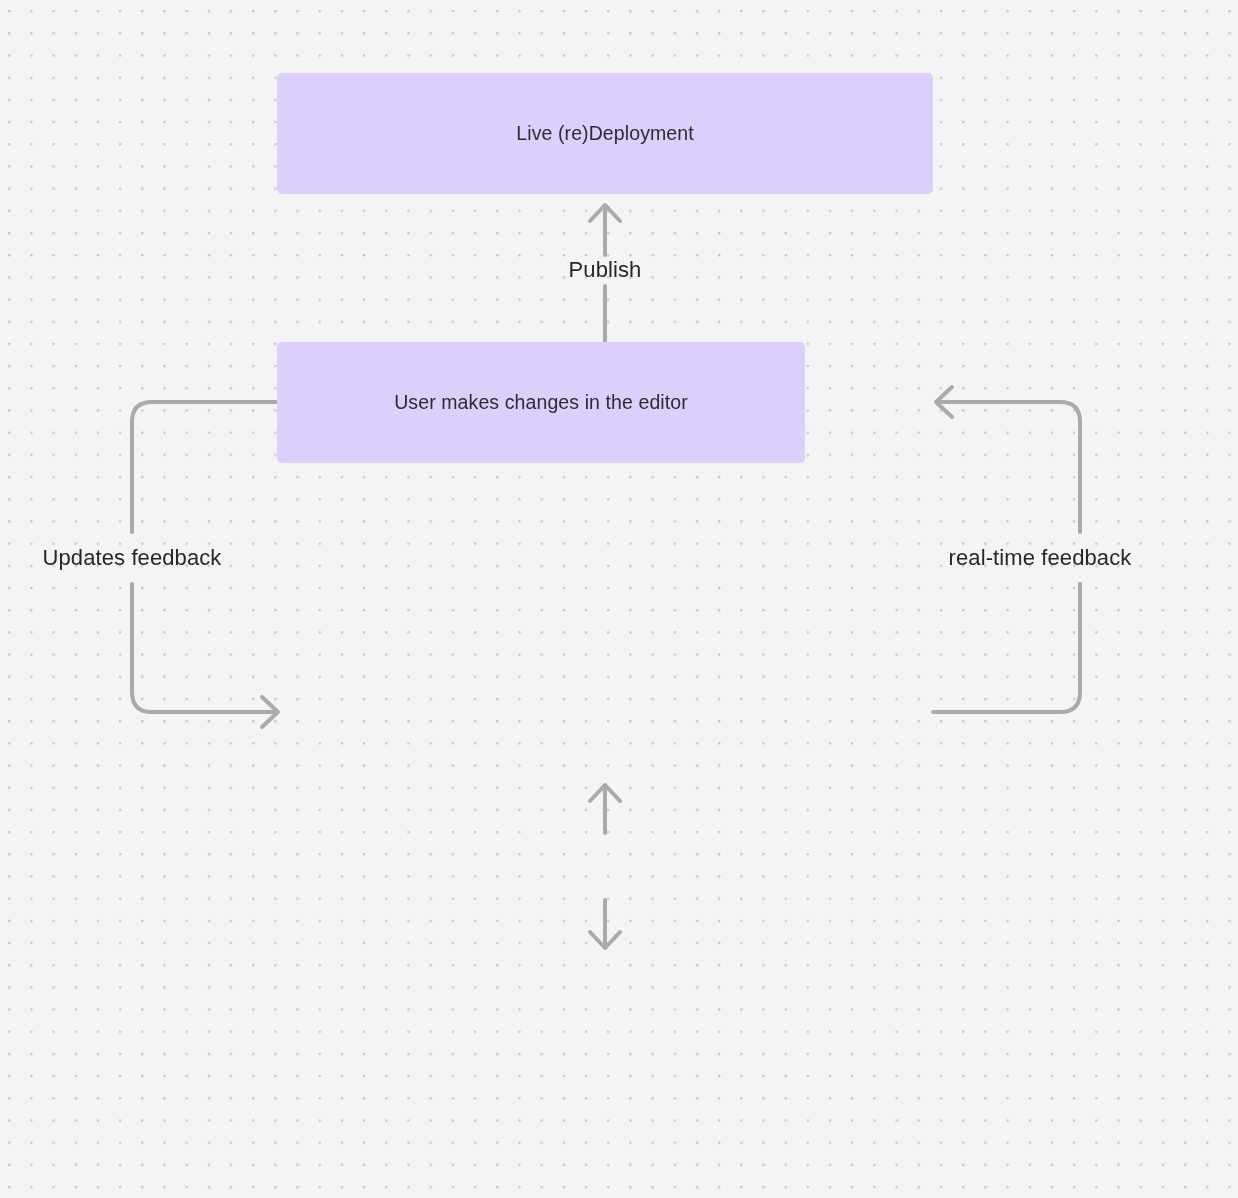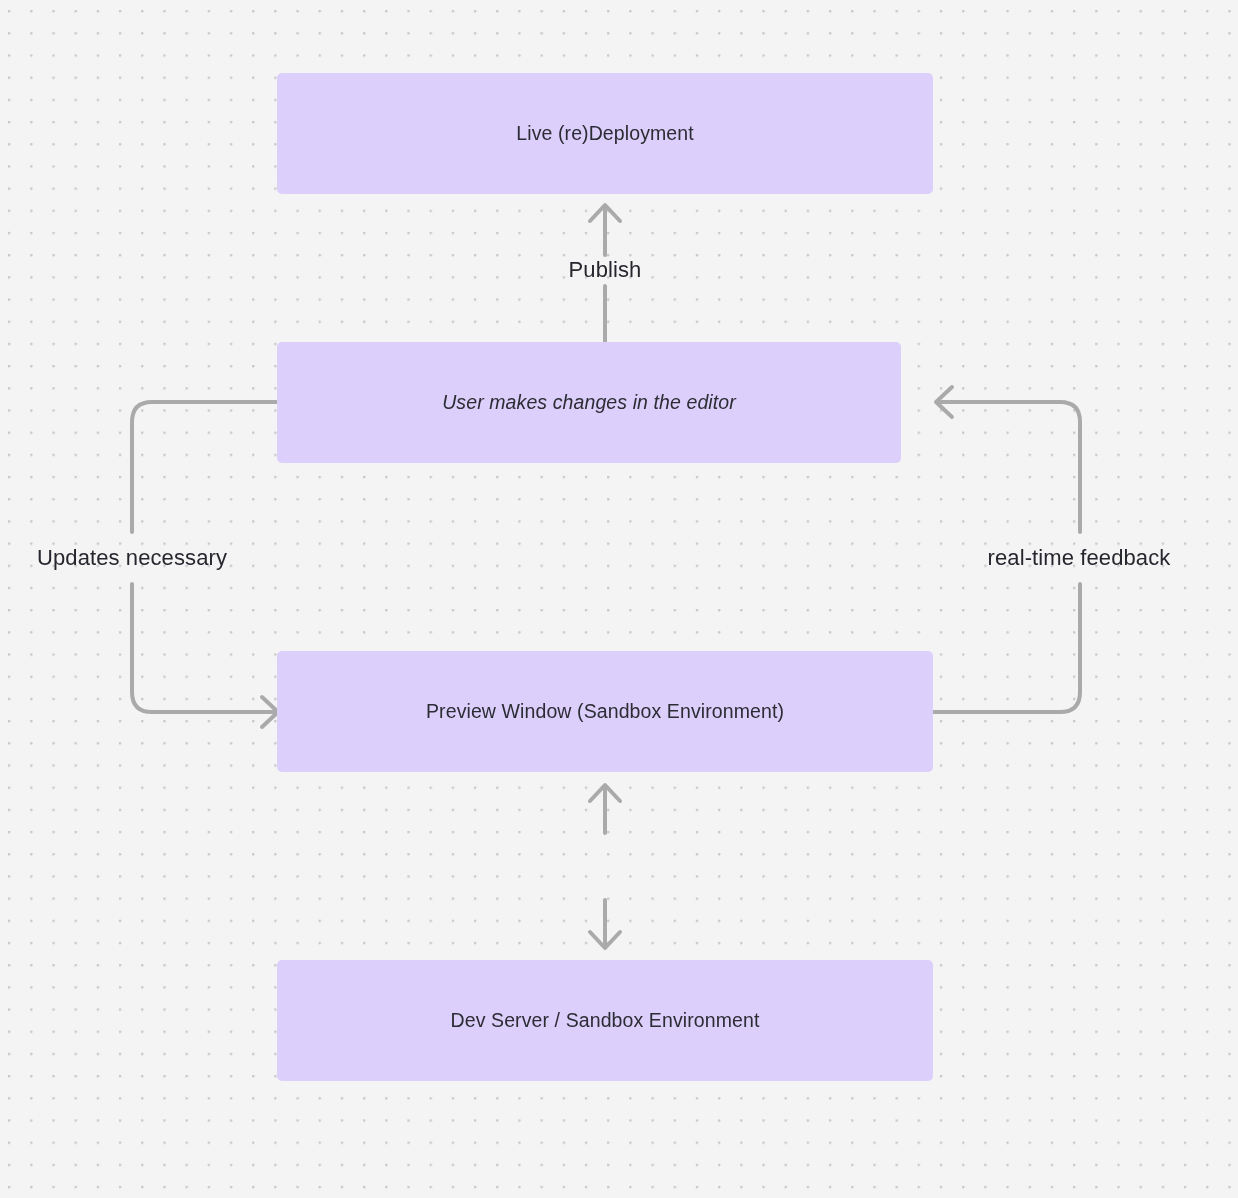--- a/index.html
+++ b/index.html
@@ -45,37 +45,37 @@
   }
   .node-label {
     font-size: 19.5px;
     line-height: 1.3;
     color: #2c2c34;
     letter-spacing: 0.1px;
     white-space: nowrap;
   }
 
   #node-live      { left: 277px; top: 73px;  width: 656px; height: 121px; }
-  #node-editor    { left: 277px; top: 342px; width: 624px; height: 121px; font-style: italic; }
+  #node-editor    { left: 277px; top: 342px; width: 528px; height: 121px; }
   #node-preview   { left: 277px; top: 651px; width: 656px; height: 121px; }
   #node-devserver { left: 277px; top: 960px; width: 656px; height: 121px; }
 
   .edge-label {
     position: absolute;
     font-size: 22px;
     color: #26262e;
     letter-spacing: 0.1px;
     white-space: nowrap;
     transform: translate(-50%, -50%);
     background-color: transparent;
     padding: 0 4px;
   }
   #label-publish   { left: 605px; top: 270px; }
   #label-updates   { left: 132px; top: 558px; }
-  #label-realtime  { left: 1079px; top: 558px; }
+  #label-realtime  { left: 1040px; top: 558px; }
   #label-spunup    { left: 605px; top: 867px; }
 </style>
 </head>
 <body>
 
 <div id="canvas">
 
   <svg id="edges" viewBox="0 0 1238 1198" xmlns="http://www.w3.org/2000/svg">
     <defs>
       <style>
@@ -116,25 +116,19 @@
   </svg>
 
   <div class="node" id="node-live">
     <span class="node-label">Live (re)Deployment</span>
   </div>
 
   <div class="node" id="node-editor">
     <span class="node-label">User makes changes in the editor</span>
   </div>
 
-  <div class="node" id="node-preview">
-    <span class="node-label">Preview Window (Sandbox Environment)</span>
-  </div>
 
-  <div class="node" id="node-devserver">
-    <span class="node-label">Dev Server / Sandbox Environment</span>
-  </div>
 
   <div class="edge-label" id="label-publish">Publish</div>
-  <div class="edge-label" id="label-updates">Updates necessary</div>
+  <div class="edge-label" id="label-updates">Updates feedback</div>
   <div class="edge-label" id="label-realtime">real-time feedback</div>
 
 </div>
 
 </body></html>

